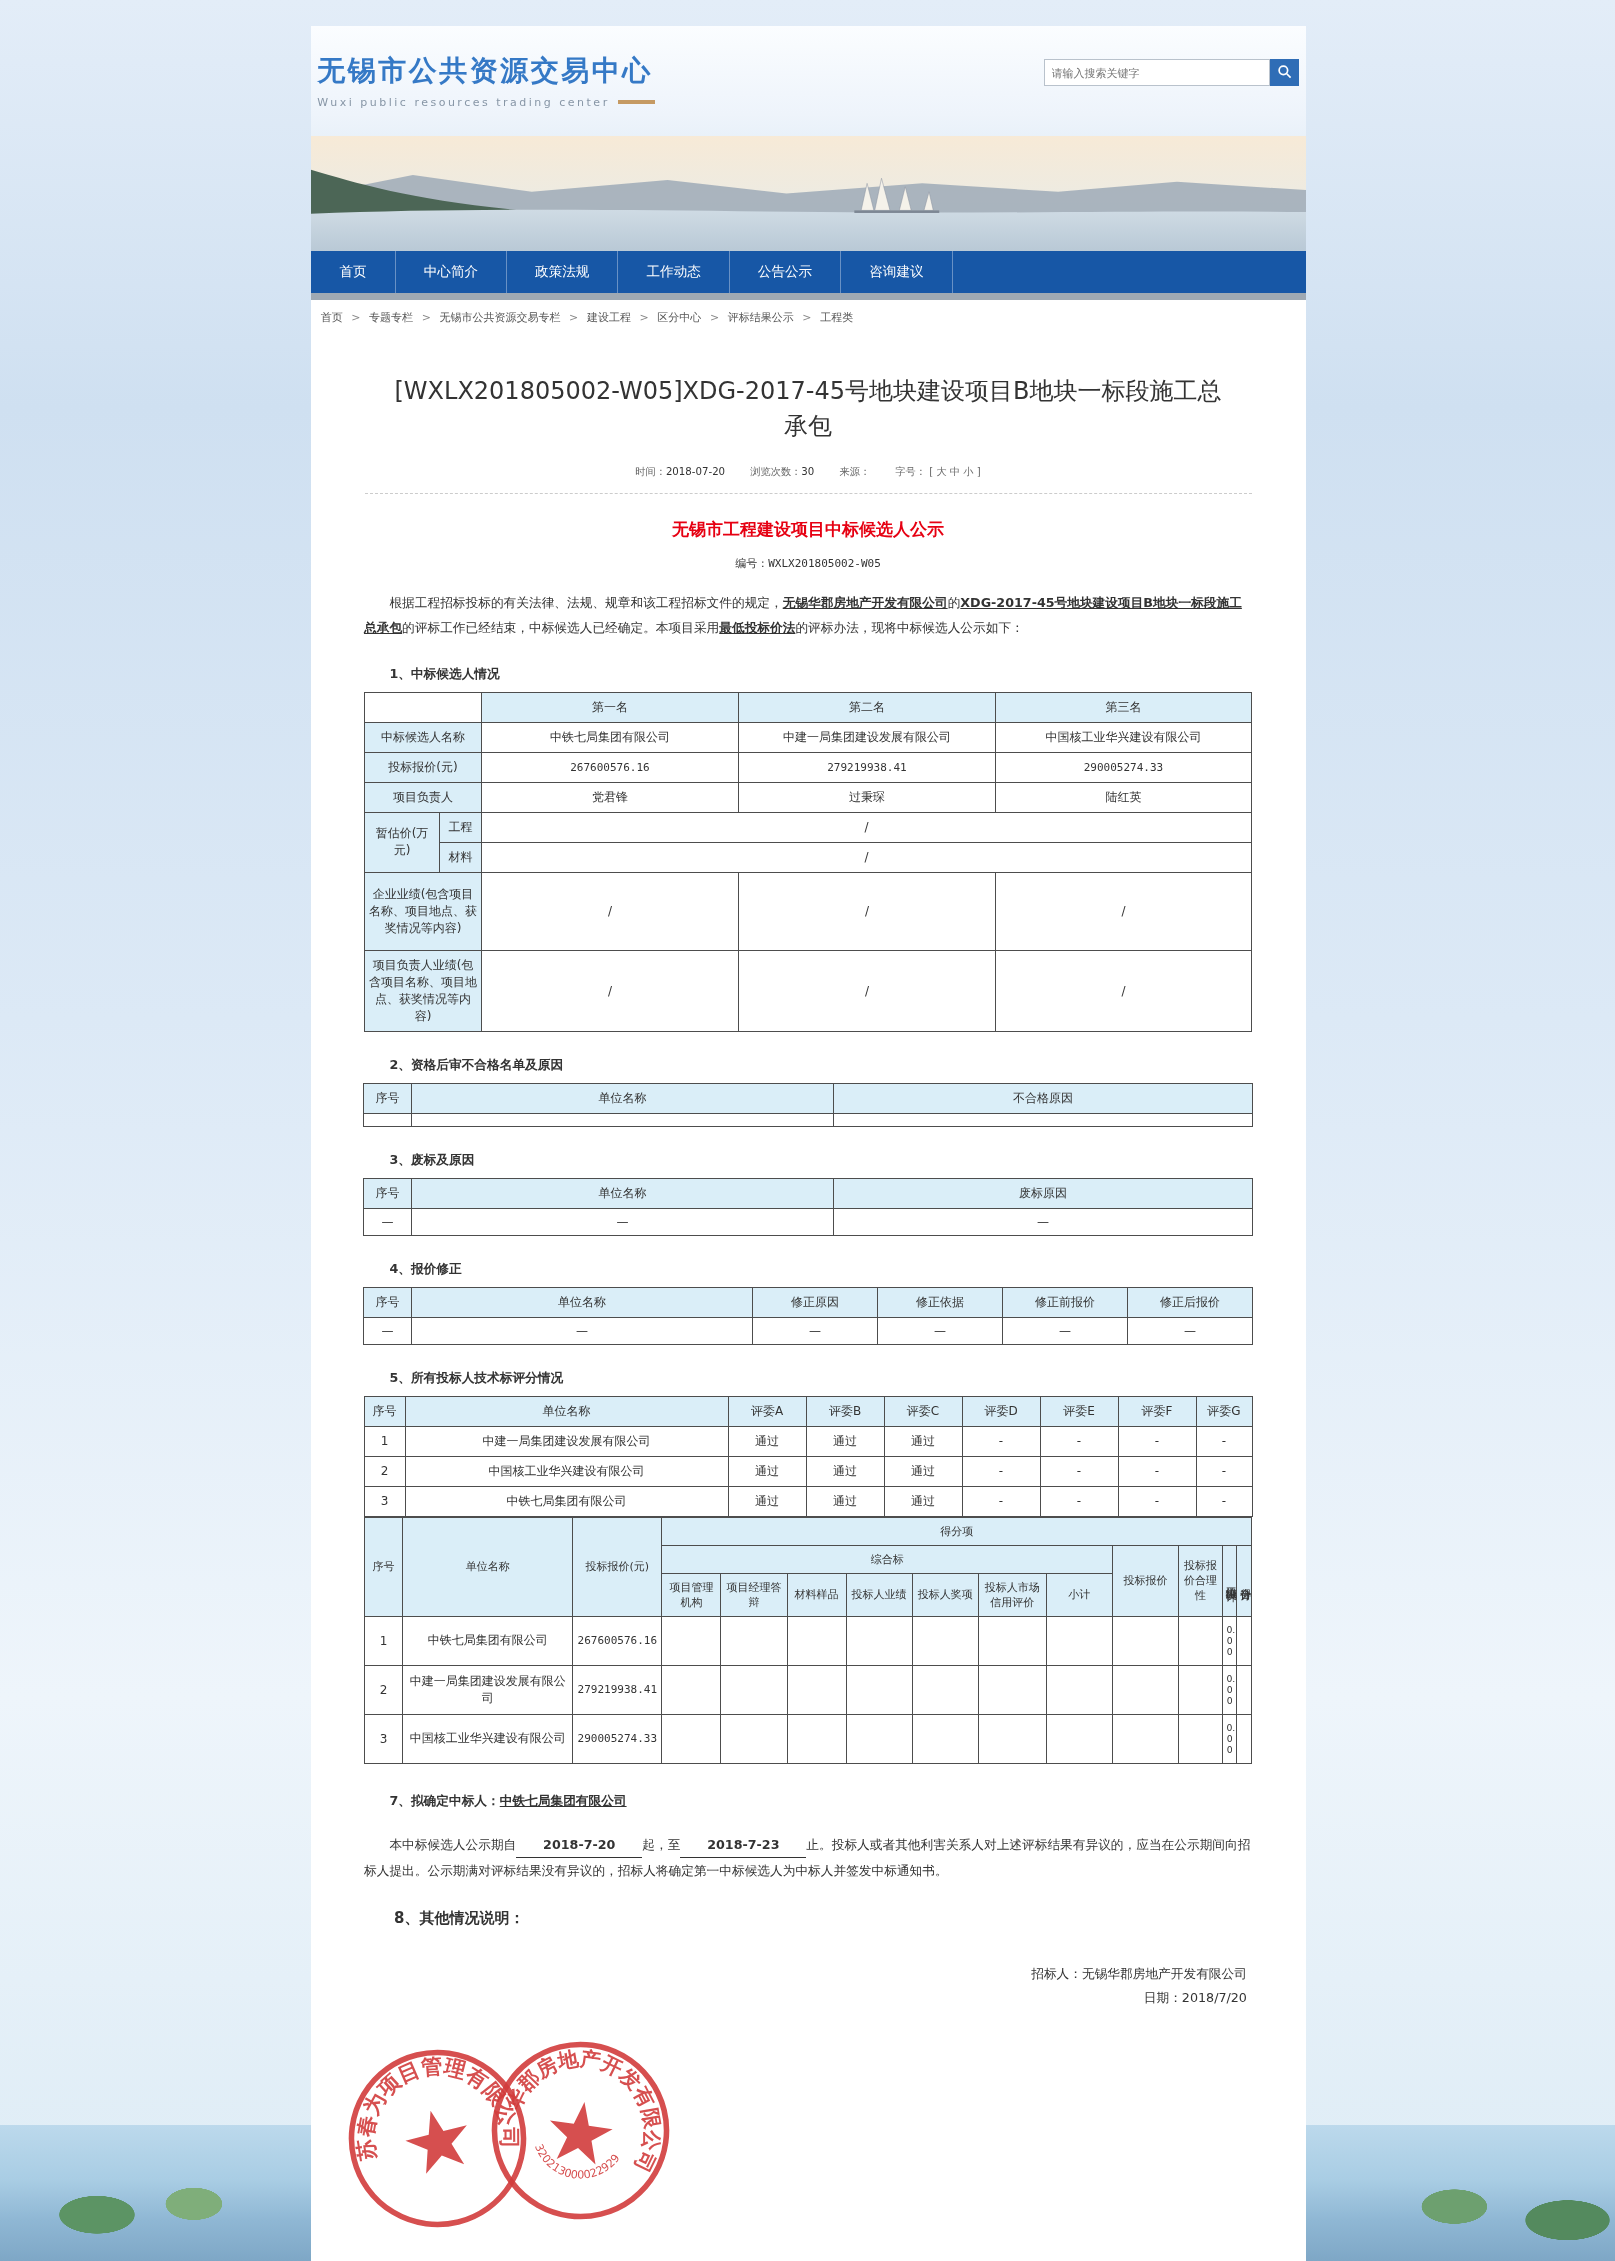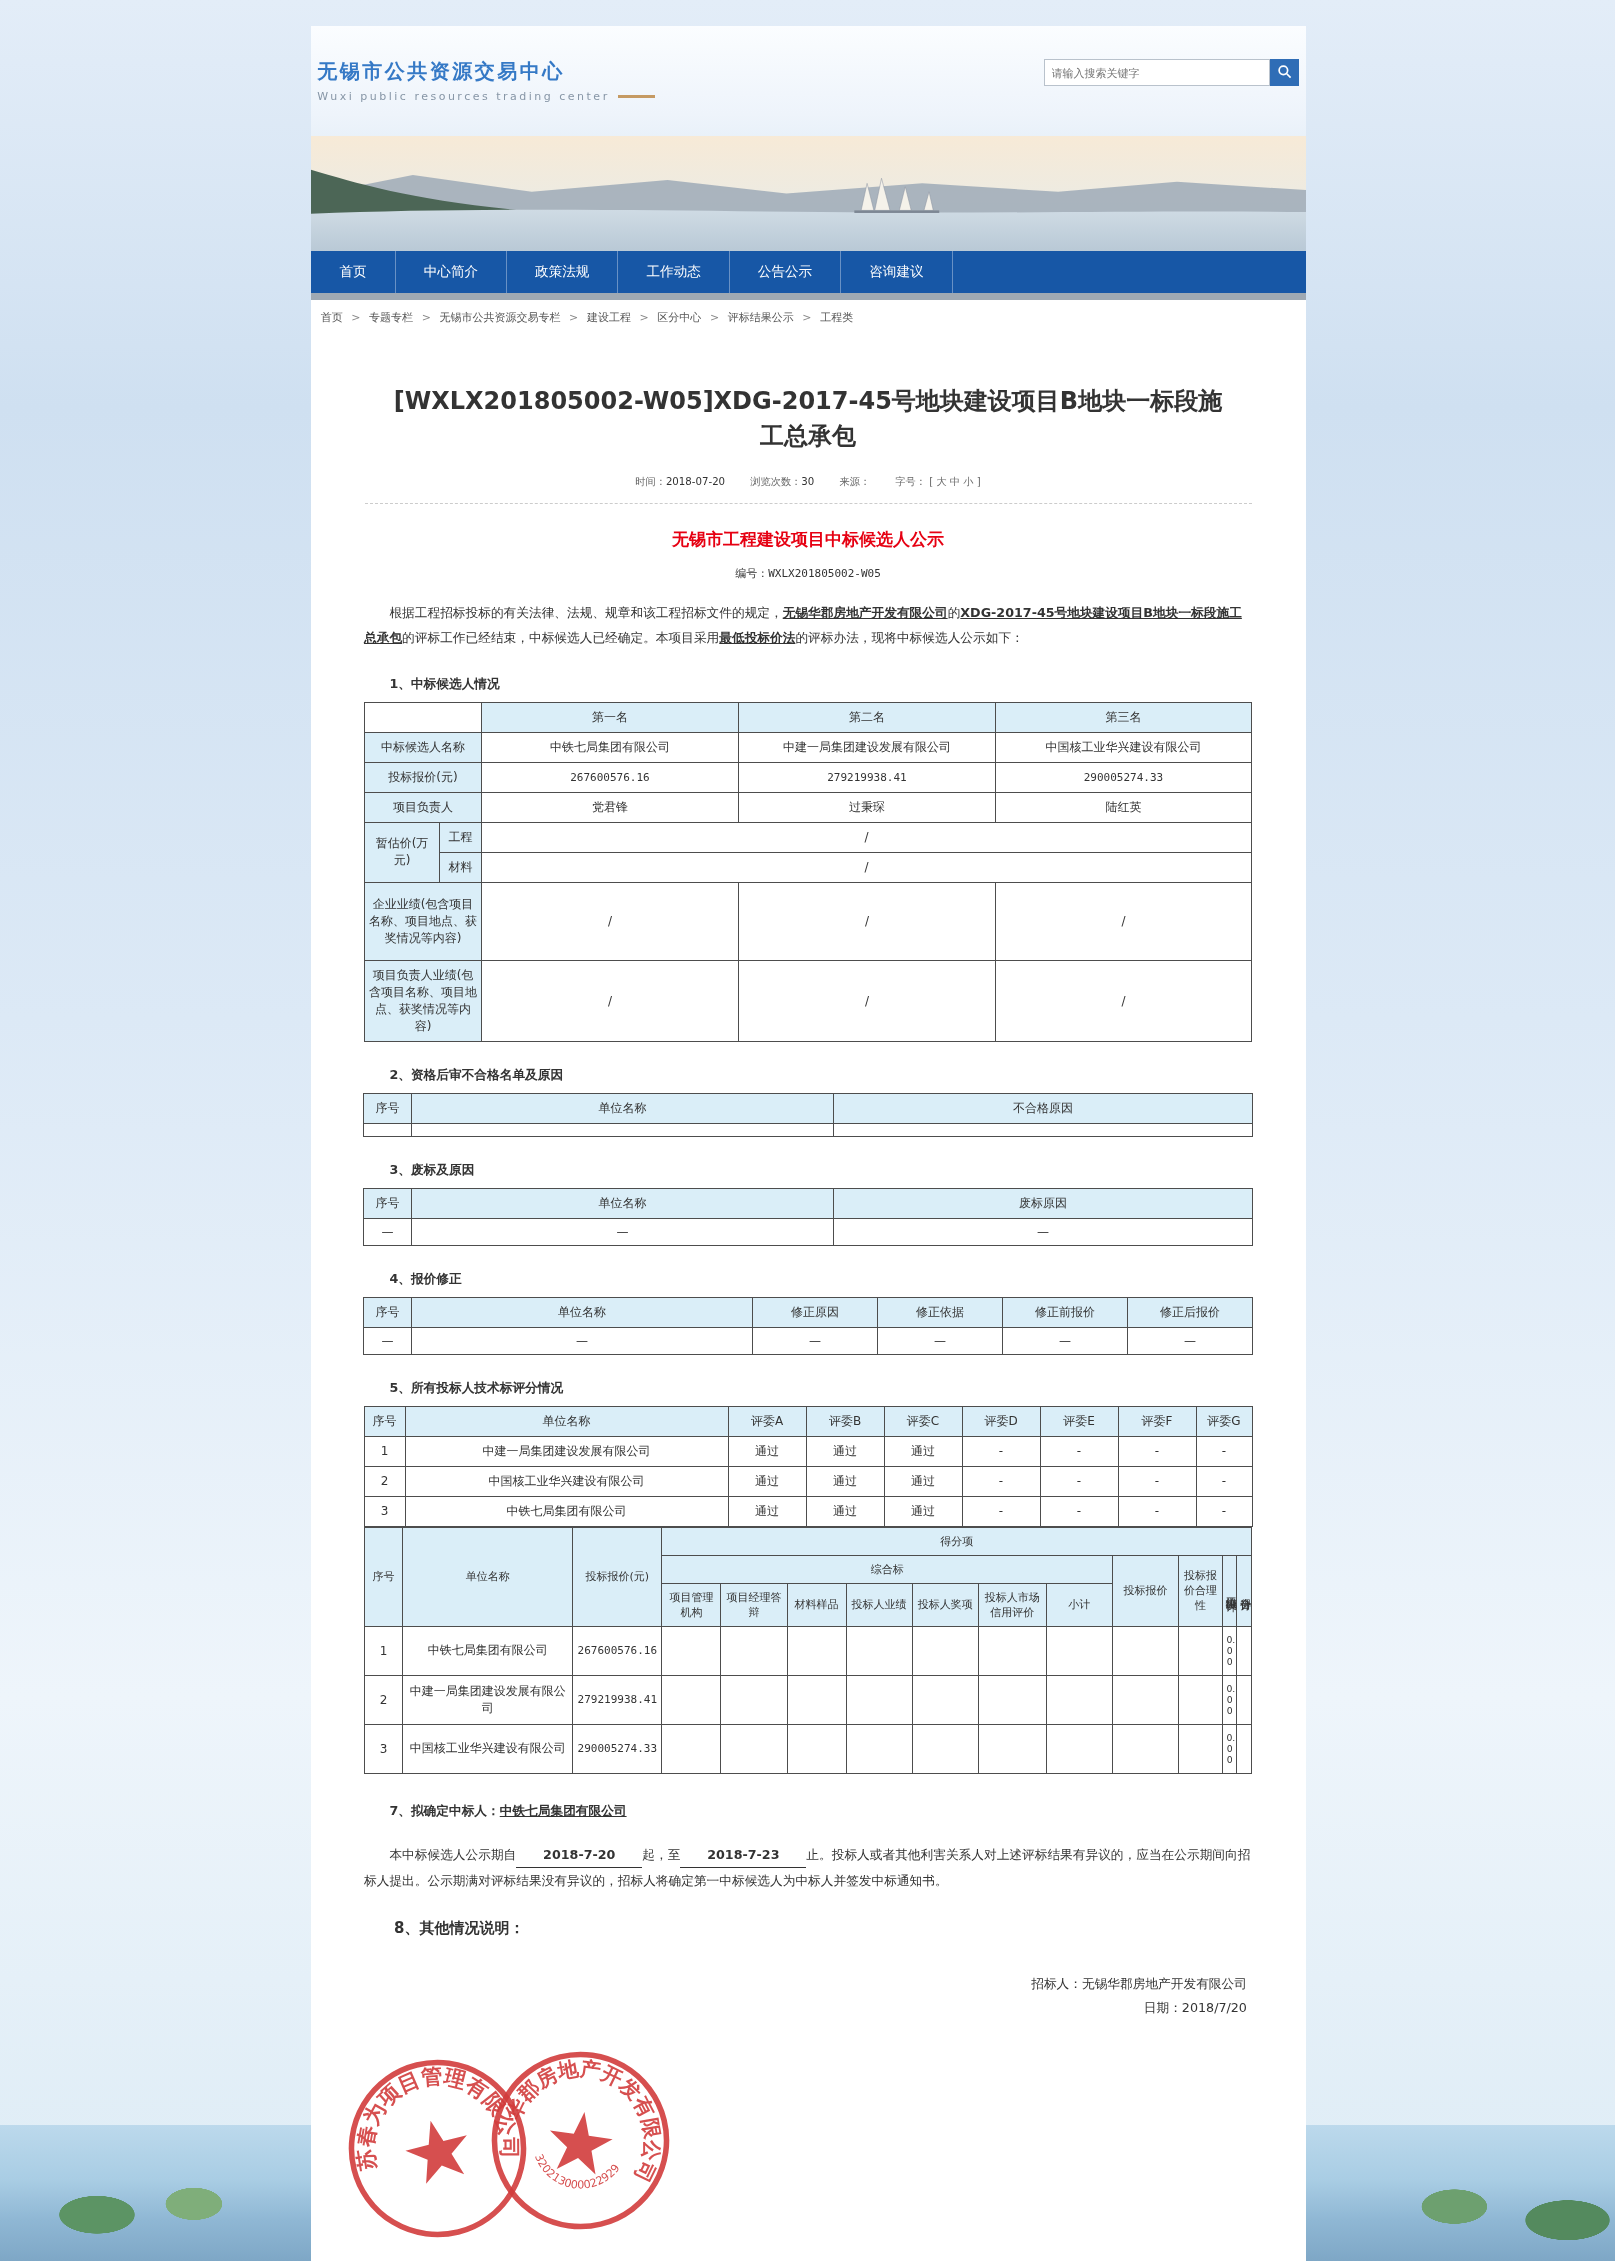--- a/index.html
+++ b/index.html
@@ -19,21 +19,21 @@
   }
   .col { position:relative; z-index:1; width:995px; margin:0 auto; padding-top:25.5px; }
   .white-wrap { background:#ffffff; }
 
   
   .site-header {
     height:110px; display:flex; align-items:center; justify-content:space-between;
     padding:0 6.8px 0 5.1px; background:linear-gradient(180deg,#fbfdff 0%,#eef4fb 80%,#e9f1f9 100%);
   }
   .logo-block { padding-left:1.7px; }
-  .logo-title { font-size:20px; font-weight:bold; color:#3579c6; letter-spacing:2.5px; }
+  .logo-title { font-size:28px; font-weight:bold; color:#3579c6; letter-spacing:2.5px; }
   .logo-sub { margin-top:5.1px; display:flex; align-items:center; gap:8.5px; }
   .logo-sub-text { font-size:11px; color:#8796a6; letter-spacing:2.5px; }
   .logo-dash { width:37px; height:3.4px; background:#c59a63; }
   .search-box { display:flex; align-items:center; margin-top:-15.3px; }
   .search-input {
     width:226px; height:27px; border:0.8px solid #b9c2cc; background:#fff;
     font-size:11px; color:#555; padding:0 6.8px; outline:none;
   }
   .search-btn {
     width:29px; height:27px; border:0; background:#2f6db6; cursor:pointer;
@@ -52,21 +52,21 @@
   .nav-item:first-child { border-left:0.8px solid rgba(255,255,255,.0); }
   .gray-strip { height:7.6px; background:#9fa9b3; }
 
   
   .breadcrumb { padding:10.2px 8.5px 8.5px 10.2px; font-size:11px; color:#555; background:#fff; }
   .crumb { cursor:pointer; }
   .crumb-sep { margin:0 5.1px; color:#888; }
 
   
   .article { padding:22px 0 0; }
-  .art-title { width:849px; margin:28px auto 0; text-align:center; font-size:24px; font-weight:bold; color:#333; line-height:1.45; }
+  .art-title { width:849px; margin:18px auto 0; text-align:center; font-size:24px; font-weight:normal; color:#333; line-height:1.45; }
   .art-meta { margin:22px 54px 0; text-align:center; font-size:10.2px; color:#666; padding-bottom:13.6px; border-bottom:0.8px dashed #cccccc; }
   .art-meta b { font-weight:normal; color:#333; margin-right:22px; }
   .fs-opt { cursor:pointer; color:#666; }
   .notice-title { margin-top:24px; text-align:center; font-size:17px; font-weight:bold; color:#e60012; }
   .notice-no { margin-top:15.3px; text-align:center; font-size:11px; color:#333; font-family:"DejaVu Sans Mono","Liberation Mono",monospace; }
 
   .intro { width:888px; margin:18.7px auto 0; font-size:12.7px; line-height:2; text-indent:2em; }
   .intro u, .u-bold { font-weight:bold; text-decoration:underline; color:#333; }
 
   .sec-head { width:888px; margin:25.5px auto 8.5px; font-size:12.7px; font-weight:bold; text-indent:2em; }

